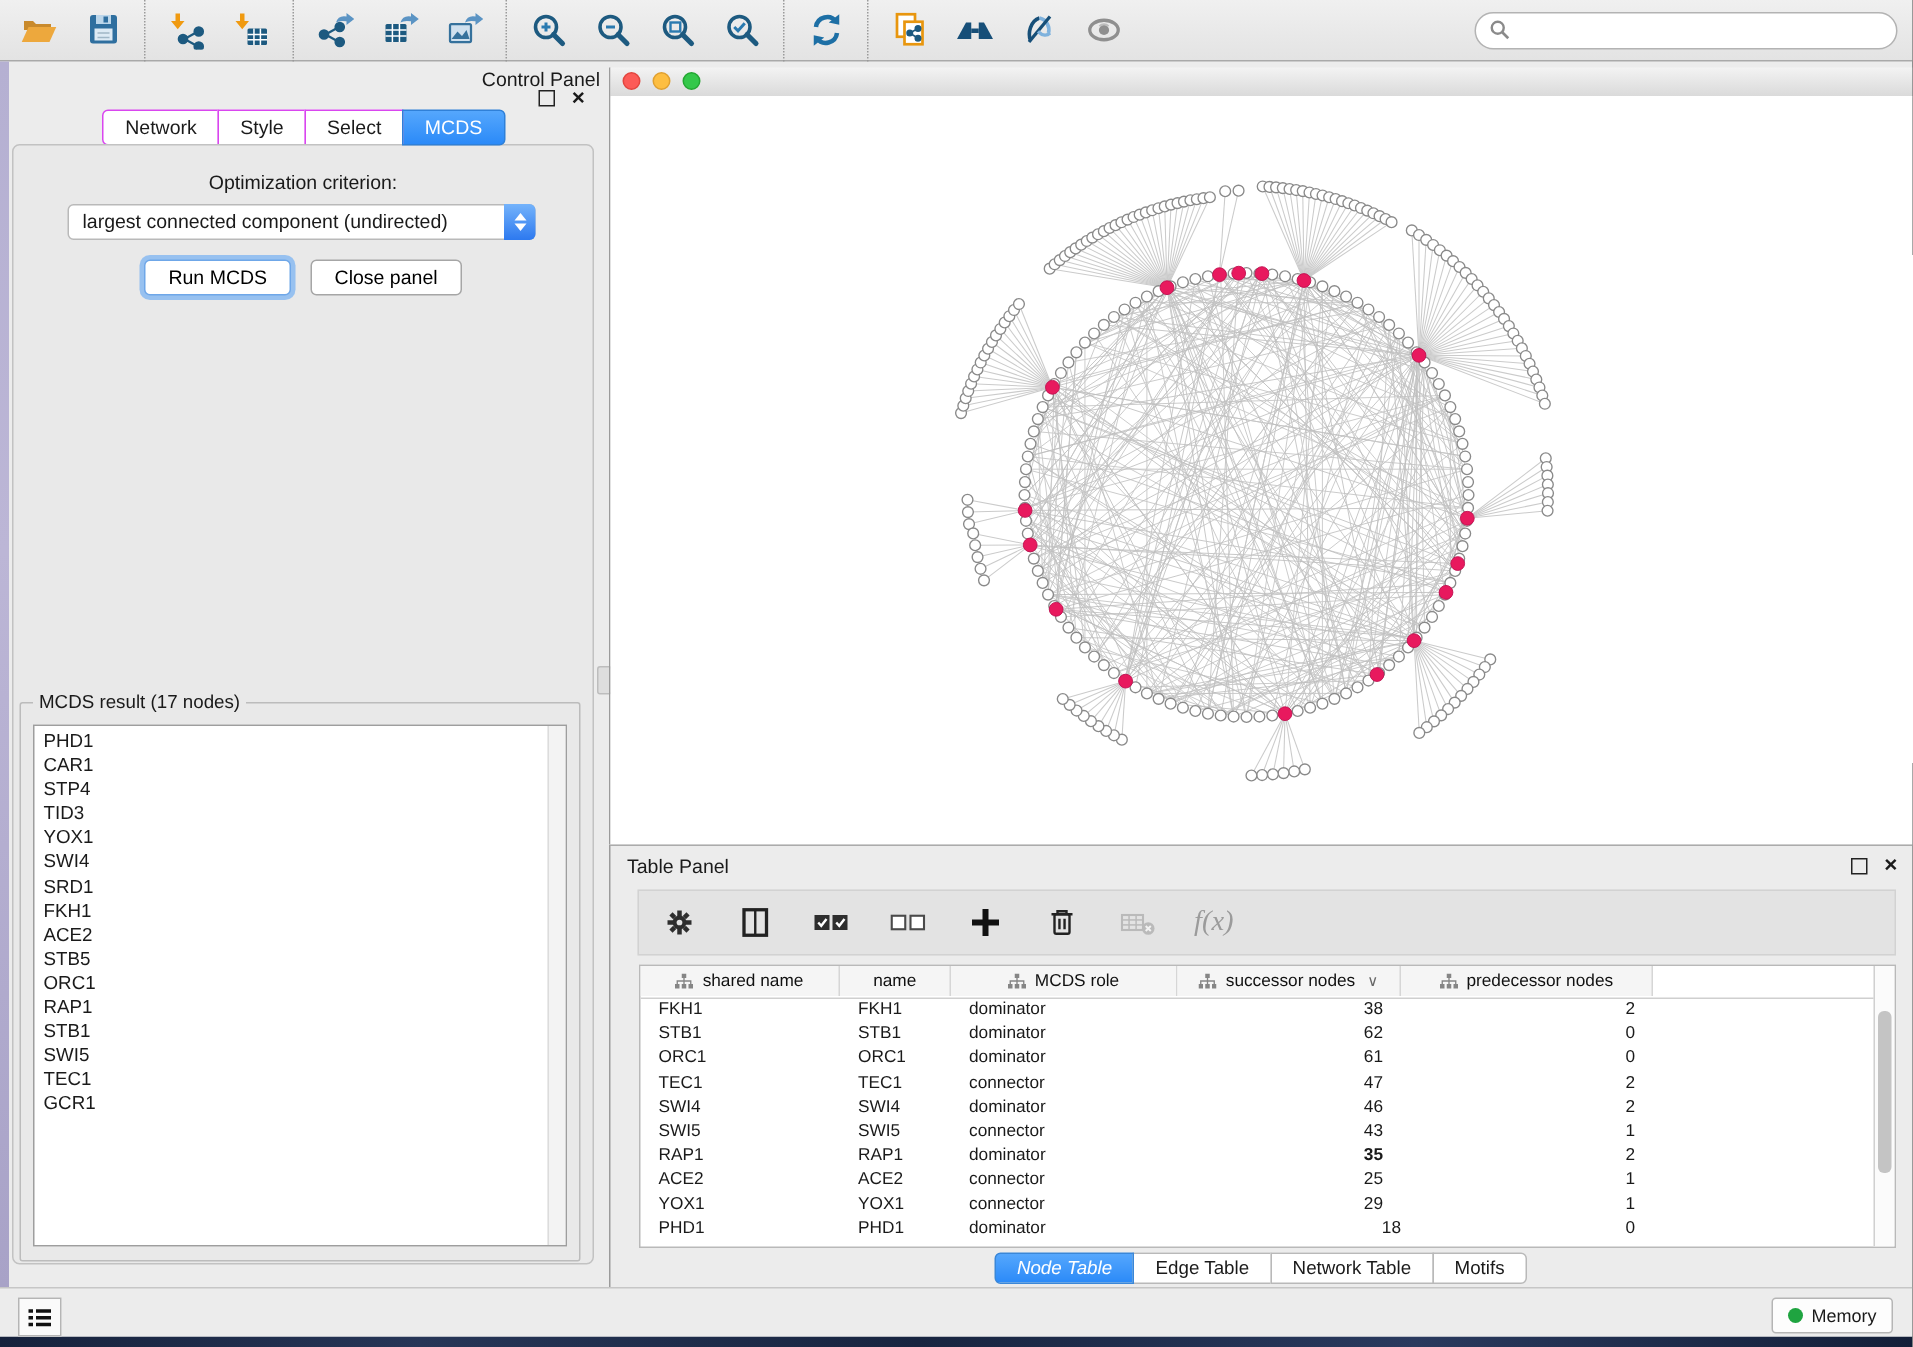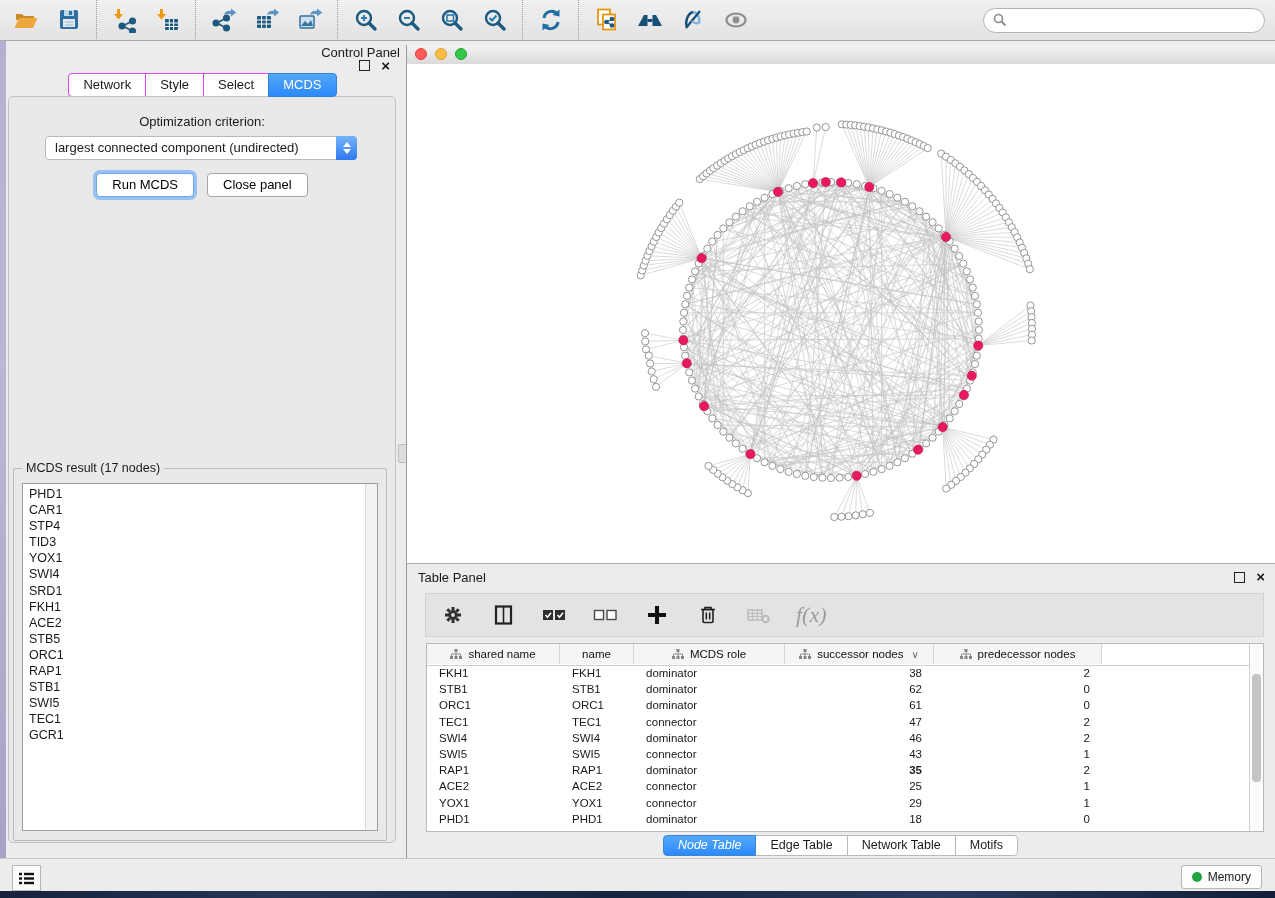--- a/index.html
+++ b/index.html
@@ -92,21 +92,21 @@
   .seg.sel{background:linear-gradient(#55a7fd,#2b8af8);border-color:#3a87d8;color:#fff;z-index:2;position:relative;}
   
   .statusbar{position:absolute;left:0;top:858px;width:1275px;height:33px;box-sizing:border-box;
     background:#ececec;border-top:1px solid #c6c6c6;}
   .sb-left-btn{position:absolute;left:12px;top:6px;width:27px;height:24px;background:#fafafa;
     border:1px solid #b5b5b5;display:flex;align-items:center;justify-content:center;}
   .memory-btn{position:absolute;right:13px;top:6px;height:24px;box-sizing:border-box;padding:0 10px;
     display:flex;align-items:center;gap:6px;background:#fdfdfd;border:1px solid #b5b5b5;border-radius:3px;font-size:12px;}
   .memdot{width:10px;height:10px;border-radius:50%;background:#1fa440;}
   .dis{opacity:.55;}
-  .fx{font-family:"Liberation Serif","DejaVu Serif",serif;font-style:italic;font-size:22px;color:#9b9b9b;}
+  .fx{font-family:"Liberation Serif","DejaVu Serif",serif;font-style:italic;font-size:19px;color:#9b9b9b;}
 </style>
 </head>
 <body>
 
 <div id="app">
 
   <div class="toolbar">
     <div class="tgroup" style="padding-left:2px;border-left:none;">
       <span class="tbtn">
           <svg width="26" height="26">
@@ -1264,21 +1264,21 @@
             <div class="td l" style="left: 0px; width: 133px;">YOX1</div>
             <div class="td l" style="left: 133px; width: 74px;">YOX1</div>
             <div class="td l" style="left: 207px; width: 151px;">connector</div>
             <div class="td r" style="left: 358px; width: 149px;">29</div>
             <div class="td r" style="left: 507px; width: 168px;">1</div>
           </div>
           <div class="tr" style="top: 145.8px;">
             <div class="td l" style="left: 0px; width: 133px;">PHD1</div>
             <div class="td l" style="left: 133px; width: 74px;">PHD1</div>
             <div class="td l" style="left: 207px; width: 151px;">dominator</div>
-            <div class="td r" style="left: 358px; width: 149px;">18</div>
+            <div class="td r" style="left: 370px; width: 149px;">18</div>
             <div class="td r" style="left: 507px; width: 168px;">0</div>
           </div>
         </div>
       <div class="tp-scroll">
           <div class="tp-thumb"></div>
         </div>
     </div>
     <div class="tp-tabs" id="tp-tabs">
         <span class="seg sel">Node Table</span>
         <span class="seg">Edge Table</span>

